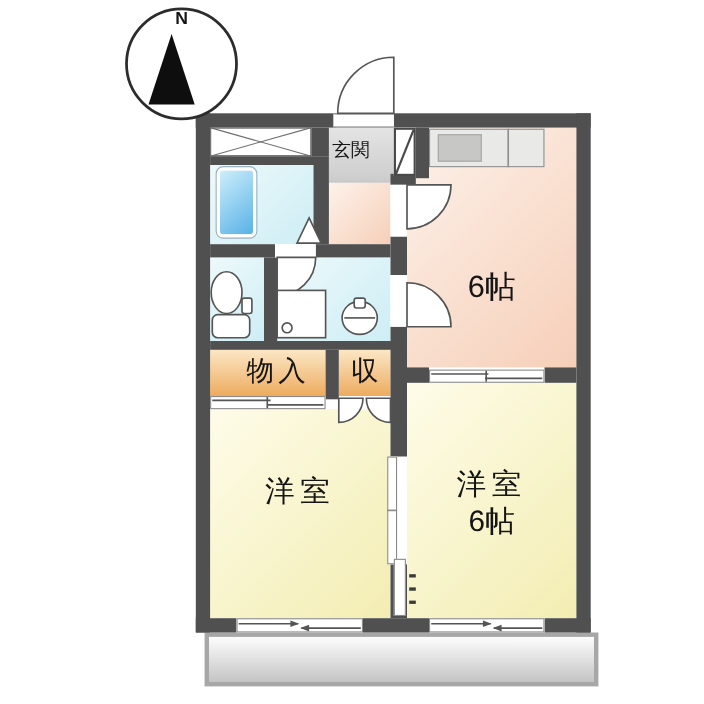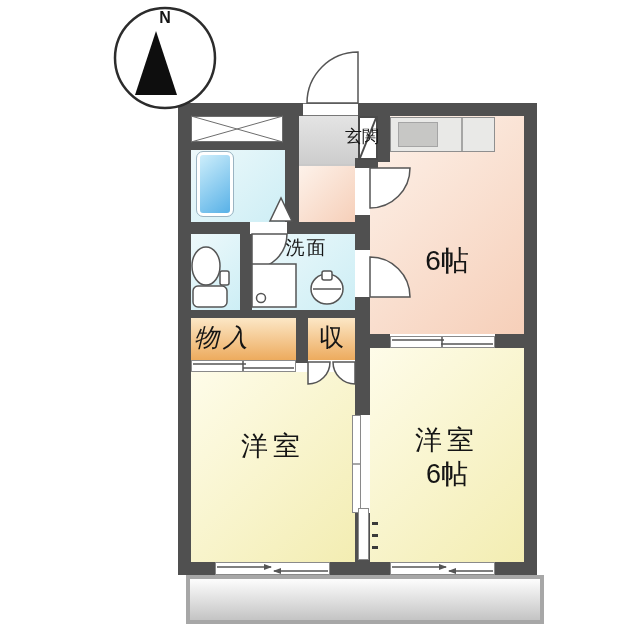--- a/index.html
+++ b/index.html
@@ -156,22 +156,21 @@
 
     <line x1="352" y1="464" x2="361" y2="464" stroke="#8a8a8a" stroke-width="1.5"></line>
     <g fill="#3a3a3a">
       <rect x="372" y="522" width="6" height="3"></rect>
         <rect x="372" y="534" width="6" height="3"></rect>
         <rect x="372" y="546" width="6" height="3"></rect>
     </g>
   </svg>
 
   <div class="abs label" style="left:150px;top:10px;width:30px;font-size:16px;font-weight:bold;">N</div>
-  <div class="abs label" style="left:299px;top:128px;width:40px;font-size:17px;margin-left:43px;">玄関</div>
+  <div class="abs label" style="left:299px;top:128px;width:40px;font-size:17px;">玄関</div>
   <div class="abs label" style="left:370px;top:246px;width:154px;font-size:28px;">6帖</div>
-  <div class="abs label" style="left:258px;top:238px;width:97px;font-size:19px;letter-spacing:2px;">洗面</div>
-  <div class="abs label" style="left:179px;top:324px;width:88px;font-size:25px;letter-spacing:4px;font-style:italic;">物入</div>
+  <div class="abs label" style="left:209px;top:324px;width:88px;font-size:25px;letter-spacing:4px;">物入</div>
   <div class="abs label" style="left:308px;top:324px;width:47px;font-size:25px;">収</div>
   <div class="abs label" style="left:191px;top:432px;width:164px;font-size:27px;letter-spacing:5px;">洋室</div>
   <div class="abs label" style="left:370px;top:426px;width:154px;font-size:27px;letter-spacing:5px;">洋室</div>
   <div class="abs label" style="left:370px;top:460px;width:154px;font-size:27px;">6帖</div>
 
 </div>
 
 </body></html>

